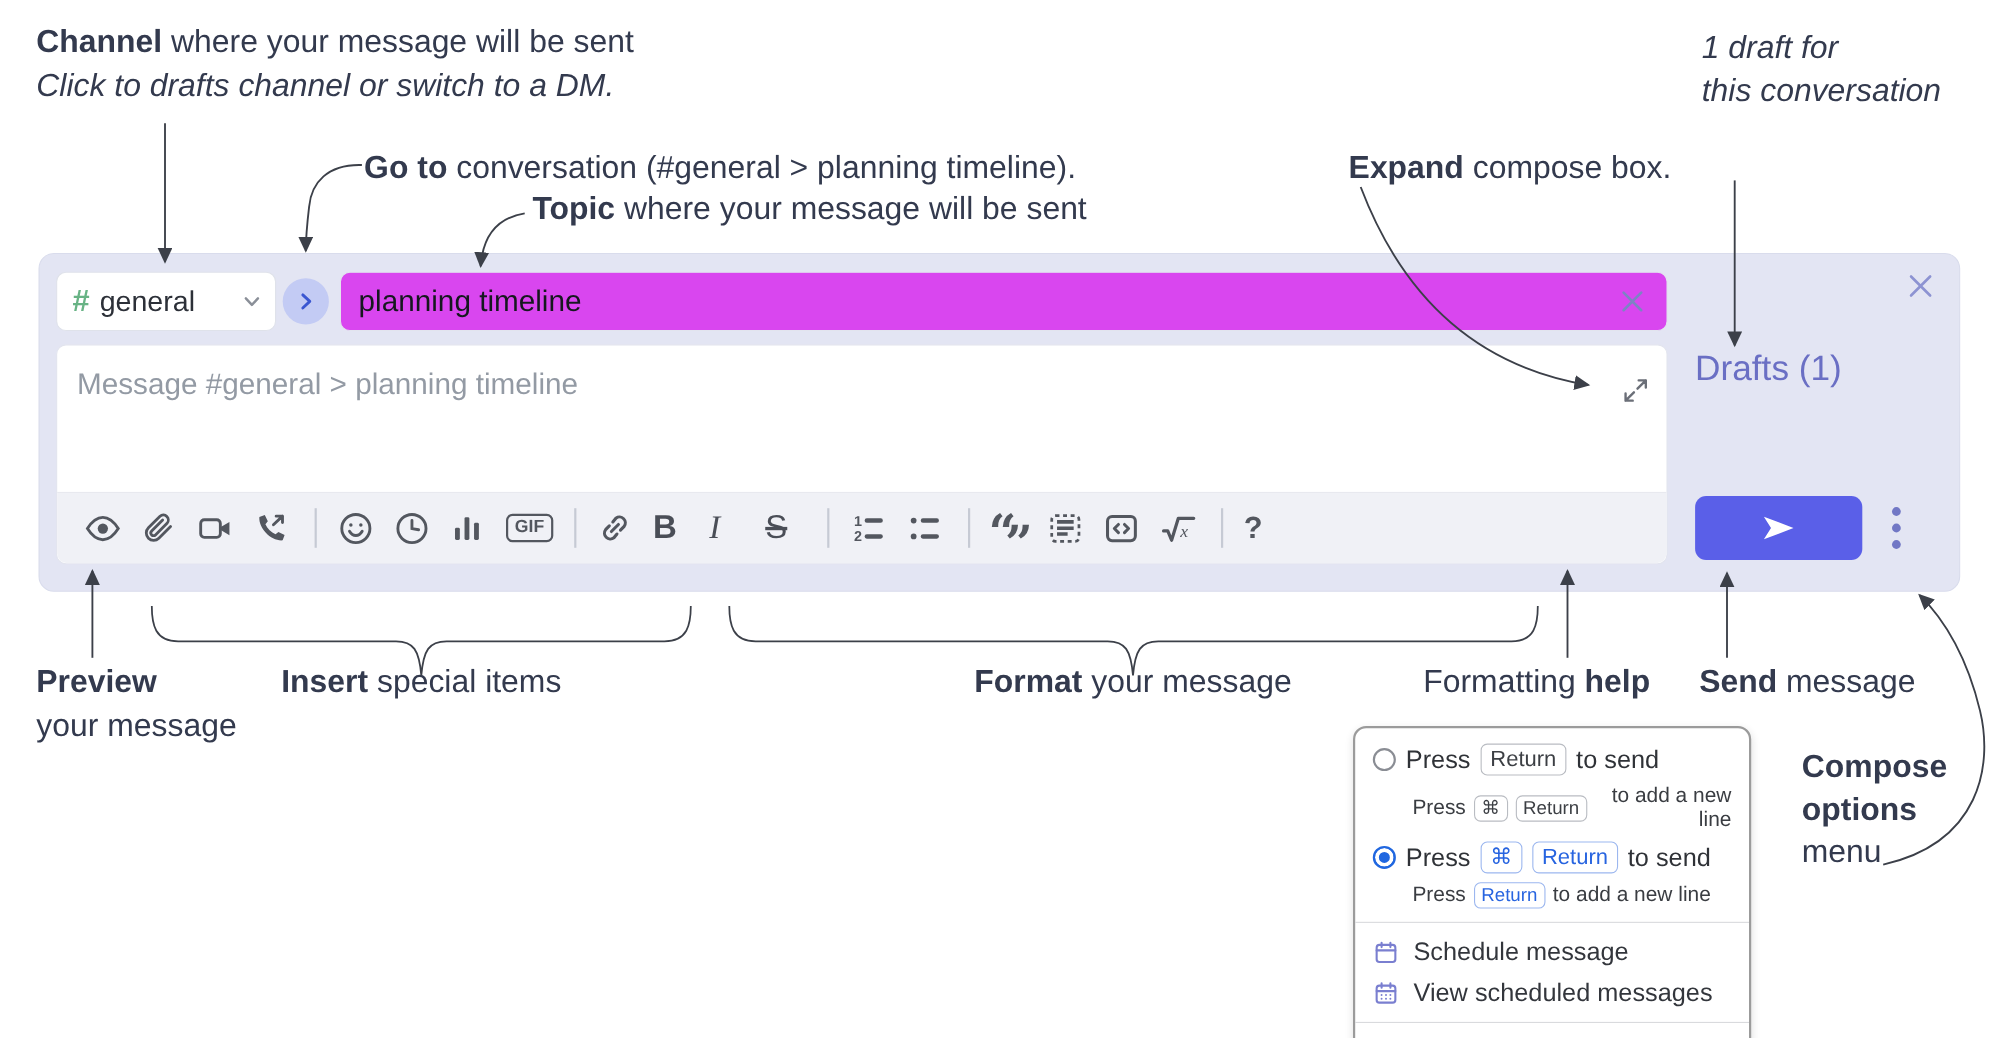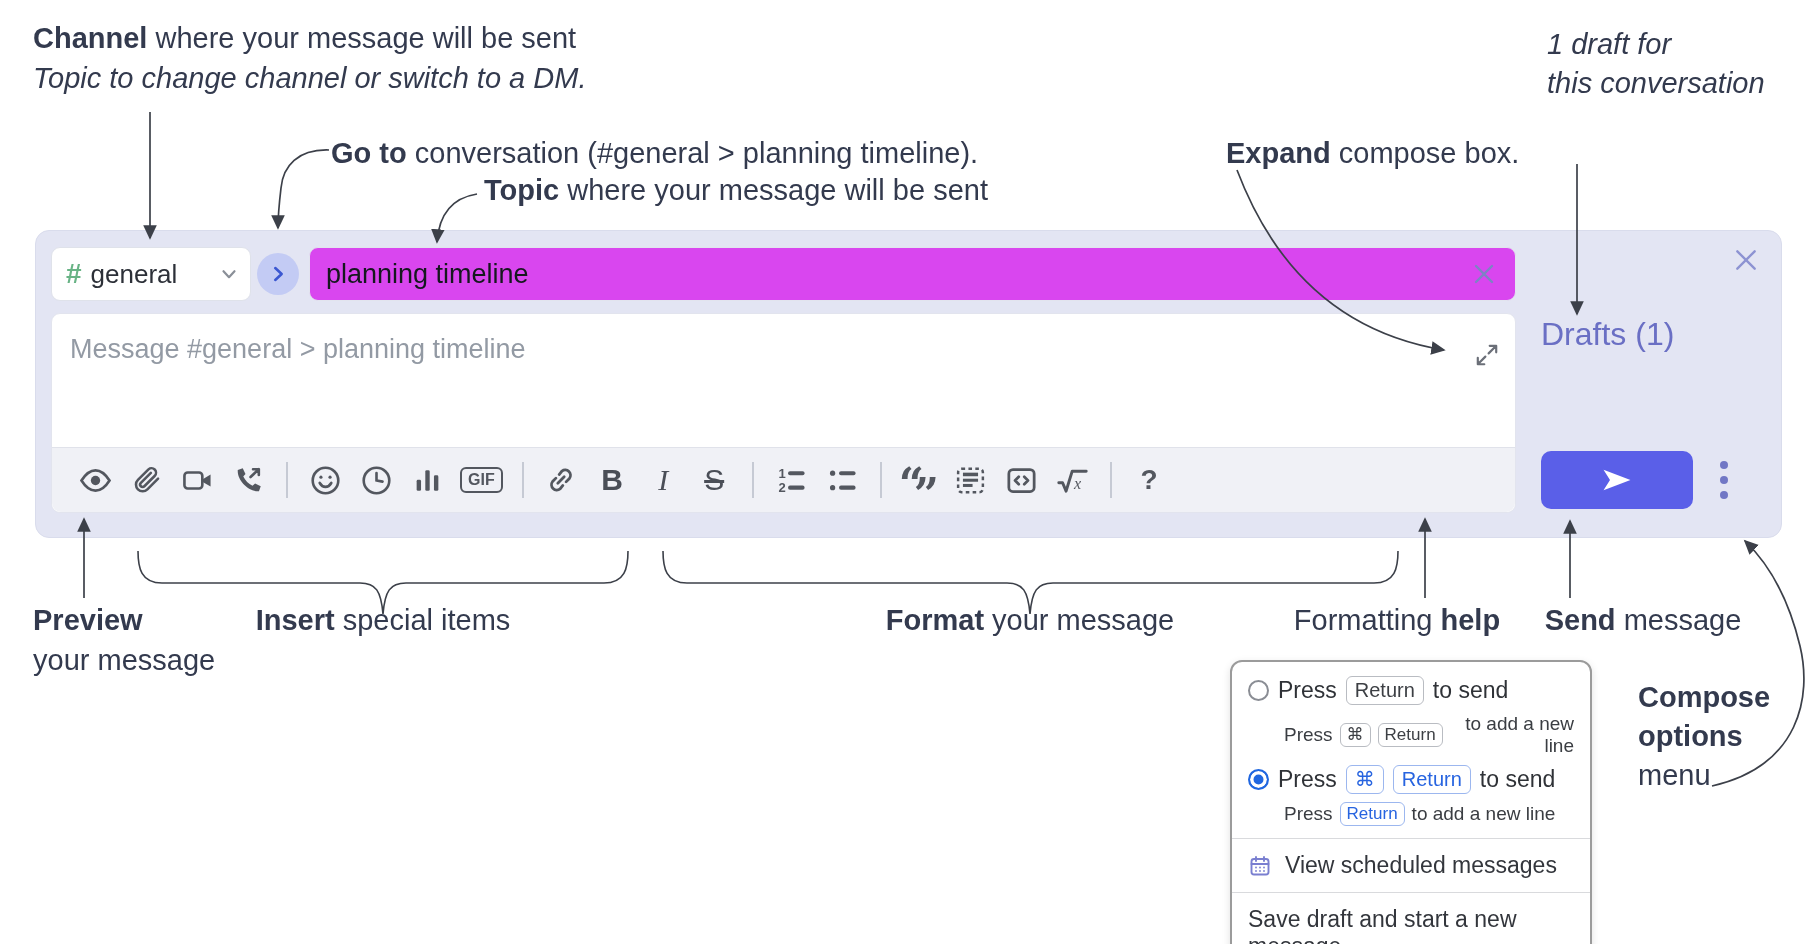--- a/index.html
+++ b/index.html
@@ -34,21 +34,21 @@
              border:1px solid #e2e4ee;border-radius:9px;box-sizing:border-box;}
   .msg-area{position:absolute;left:0;right:0;top:0;bottom:65px;border:none;resize:none;outline:none;
             background:transparent;font-family:"Liberation Sans",sans-serif;font-size:27px;
             color:#15181e;padding:20px 70px 0 18px;box-sizing:border-box;}
   .msg-area::placeholder{color:#939aa4;}
   .expand-btn{position:absolute;right:15px;top:28px;width:26px;height:26px;cursor:pointer;}
 
   .msg-toolbar{position:absolute;left:0;right:0;bottom:0;height:65px;background:#f0f1f6;
                border-top:1px solid #e0e2ea;border-radius:0 0 9px 9px;
                display:flex;align-items:center;padding:0 18px;box-sizing:border-box;}
-  .tbi{width:37px;height:37px;display:flex;align-items:center;justify-content:center;
+  .tbi{width:37px;height:37px;display:flex;align-items:center;justify-content:flex-start;
        color:#53575f;cursor:pointer;flex:0 0 auto;margin:0 7px;}
   .tb-div{width:2px;height:36px;background:#c6cad4;margin:0 12px;flex:0 0 auto;}
   .glyph{font-size:30px;color:#4a4e57;line-height:30px;}
   .glyph.bold{font-weight:700;}
   .glyph.ital{font-style:italic;font-family:"Liberation Serif",serif;}
   .glyph.strike{text-decoration:line-through;}
   .gif-box{border:2.5px solid #53575f;border-radius:6px;font-size:16px;font-weight:700;
            color:#53575f;padding:3px 6px;line-height:16px;}
   .quote-ic{position:relative;width:37px;height:37px;}
   .quote-ic span{position:absolute;font-size:44px;font-weight:700;color:#53575f;line-height:30px;font-family:"DejaVu Serif",serif;}
@@ -80,21 +80,21 @@
   
   .overlay{position:absolute;left:0;top:0;z-index:8;pointer-events:none;}
 </style>
 </head>
 <body>
 
 <div class="page">
 
   <div class="ann" style="left:33px;top:18px;">
     <span class="ln"><span class="b">Channel</span><span> where your message will be sent</span></span>
-    <span class="ln i">Topic to change channel or switch to a DM.</span>
+    <span class="ln i">Click to drafts channel or switch to a DM.</span>
   </div>
 
   <div class="ann" style="left:331px;top:133px;">
     <span class="b">Go to</span><span> conversation (#general &gt; planning timeline).</span>
   </div>
 
   <div class="ann" style="left:484px;top:170px;">
     <span class="b">Topic</span><span> where your message will be sent</span>
   </div>
 
@@ -314,20 +314,27 @@
       <span class="key blue">⌘</span>
       <span class="key blue">Return</span>
       <span>to send</span>
     </div>
     <div class="prow sub">
       <span>Press</span>
       <span class="key sm blue">Return</span>
       <span>to add a new line</span>
     </div>
     <div class="pdiv"></div>
+    <div class="pitem">
+      <svg width="24" height="24" viewBox="0 0 24 24" fill="none" stroke="#7a7fd0" stroke-width="1.9" stroke-linecap="round">
+        <rect x="3.5" y="5" width="17" height="15.5" rx="2.5"></rect>
+        <path d="M3.5 10 H20.5 M8 3 V7 M16 3 V7"></path>
+      </svg>
+      <span>Schedule message</span>
+    </div>
     <div class="pitem">
       <svg width="24" height="24" viewBox="0 0 24 24" fill="none" stroke="#7a7fd0" stroke-width="1.9" stroke-linecap="round">
         <rect x="3.5" y="5" width="17" height="15.5" rx="2.5"></rect>
         <path d="M3.5 10 H20.5 M8 3 V7 M16 3 V7"></path>
         <circle cx="8" cy="13.5" r="0.9" fill="#7a7fd0" stroke="none"></circle>
         <circle cx="12" cy="13.5" r="0.9" fill="#7a7fd0" stroke="none"></circle>
         <circle cx="16" cy="13.5" r="0.9" fill="#7a7fd0" stroke="none"></circle>
         <circle cx="8" cy="17" r="0.9" fill="#7a7fd0" stroke="none"></circle>
         <circle cx="12" cy="17" r="0.9" fill="#7a7fd0" stroke="none"></circle>
         <circle cx="16" cy="17" r="0.9" fill="#7a7fd0" stroke="none"></circle>

